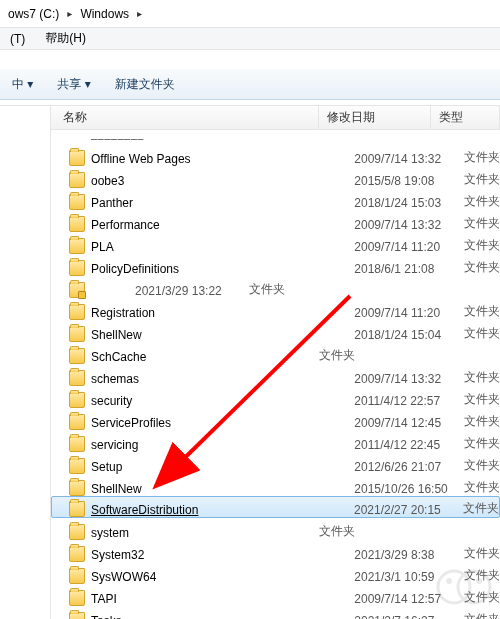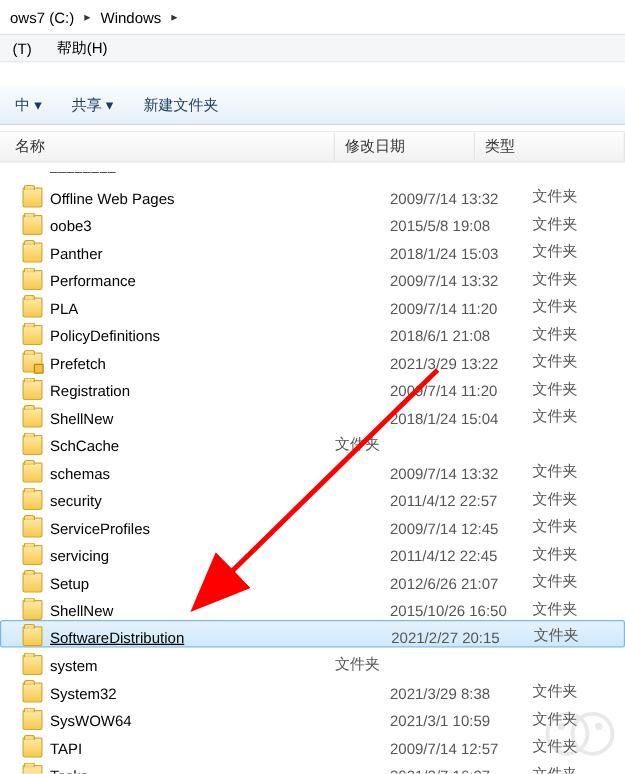--- a/index.html
+++ b/index.html
@@ -12,21 +12,21 @@
 .menubar { height: 22px; display: flex; align-items: center; padding-left: 0; background: #f5f6f7; border-bottom: 1px solid #e5e5e5; }
 .menubar span { padding: 2px 10px; }
 
 .spacer1 { height: 18px; background: #fff; }
 
 .toolbar { height: 32px; background: linear-gradient(#f8fbfd, #e8f0f7); border-top: 1px solid #fff; border-bottom: 1px solid #c9d6e4; display: flex; align-items: center; padding-left: 0; }
 .toolbar .item { padding: 4px 12px; color: #1a3b5d; }
 
 .divider-row { height: 6px; background: #fff; border-bottom: 1px solid #e5e5e5; }
 
-.main { display: flex; height: calc(619px - 28px - 22px - 18px - 32px - 6px); flex-direction: column; }
+.main { display: flex; height: calc(619px - 28px - 22px - 18px - 32px - 6px); }
 .sidebar { width: 51px; background: #fff; border-right: 1px solid #e5e5e5; position: relative; }
 
 .content { flex: 1; background: #fff; overflow: hidden; }
 
 .headers { display: flex; height: 24px; align-items: center; border-bottom: 1px solid #e5e5e5; background: linear-gradient(#fdfdfd, #f1f1f1); color: #333; }
 .headers .col { padding: 0 8px; border-right: 1px solid #e5e5e5; height: 100%; display: flex; align-items: center; }
 .col-name { width: 268px; padding-left: 12px !important; }
 .col-date { width: 112px; }
 .col-type { flex: 1; }
 
@@ -126,21 +126,20 @@
         <div class="row">
     <div class="icon folder-icon"></div>
     <div class="name">PolicyDefinitions</div>
     <div class="date">2018/6/1 21:08</div>
     <div class="type">文件夹</div>
   </div>
         <div class="row">
     <div class="icon folder-icon">
             <div class="lock-badge"></div>
           </div>
-    <div class="name">Prefetch</div>
     <div class="date">2021/3/29 13:22</div>
     <div class="type">文件夹</div>
   </div>
         <div class="row">
     <div class="icon folder-icon"></div>
     <div class="name">Registration</div>
     <div class="date">2009/7/14 11:20</div>
     <div class="type">文件夹</div>
   </div>
         <div class="row">

